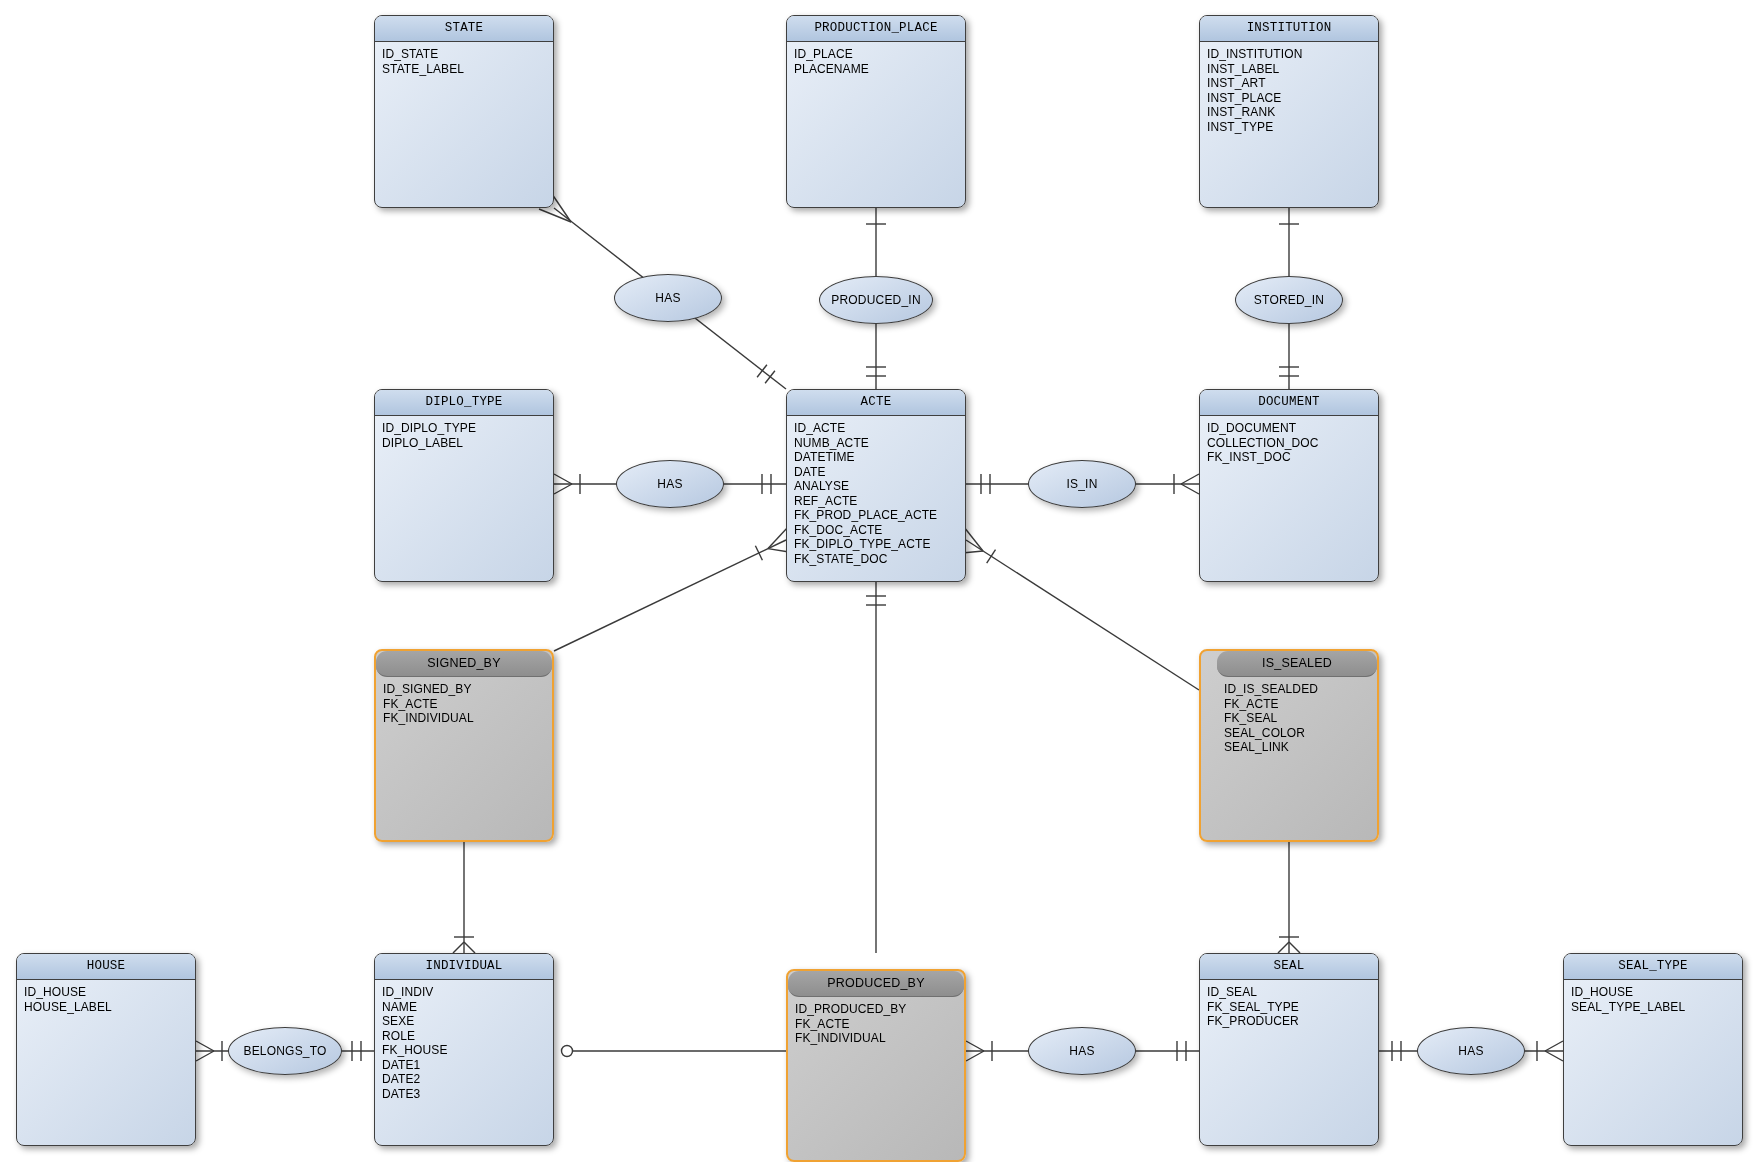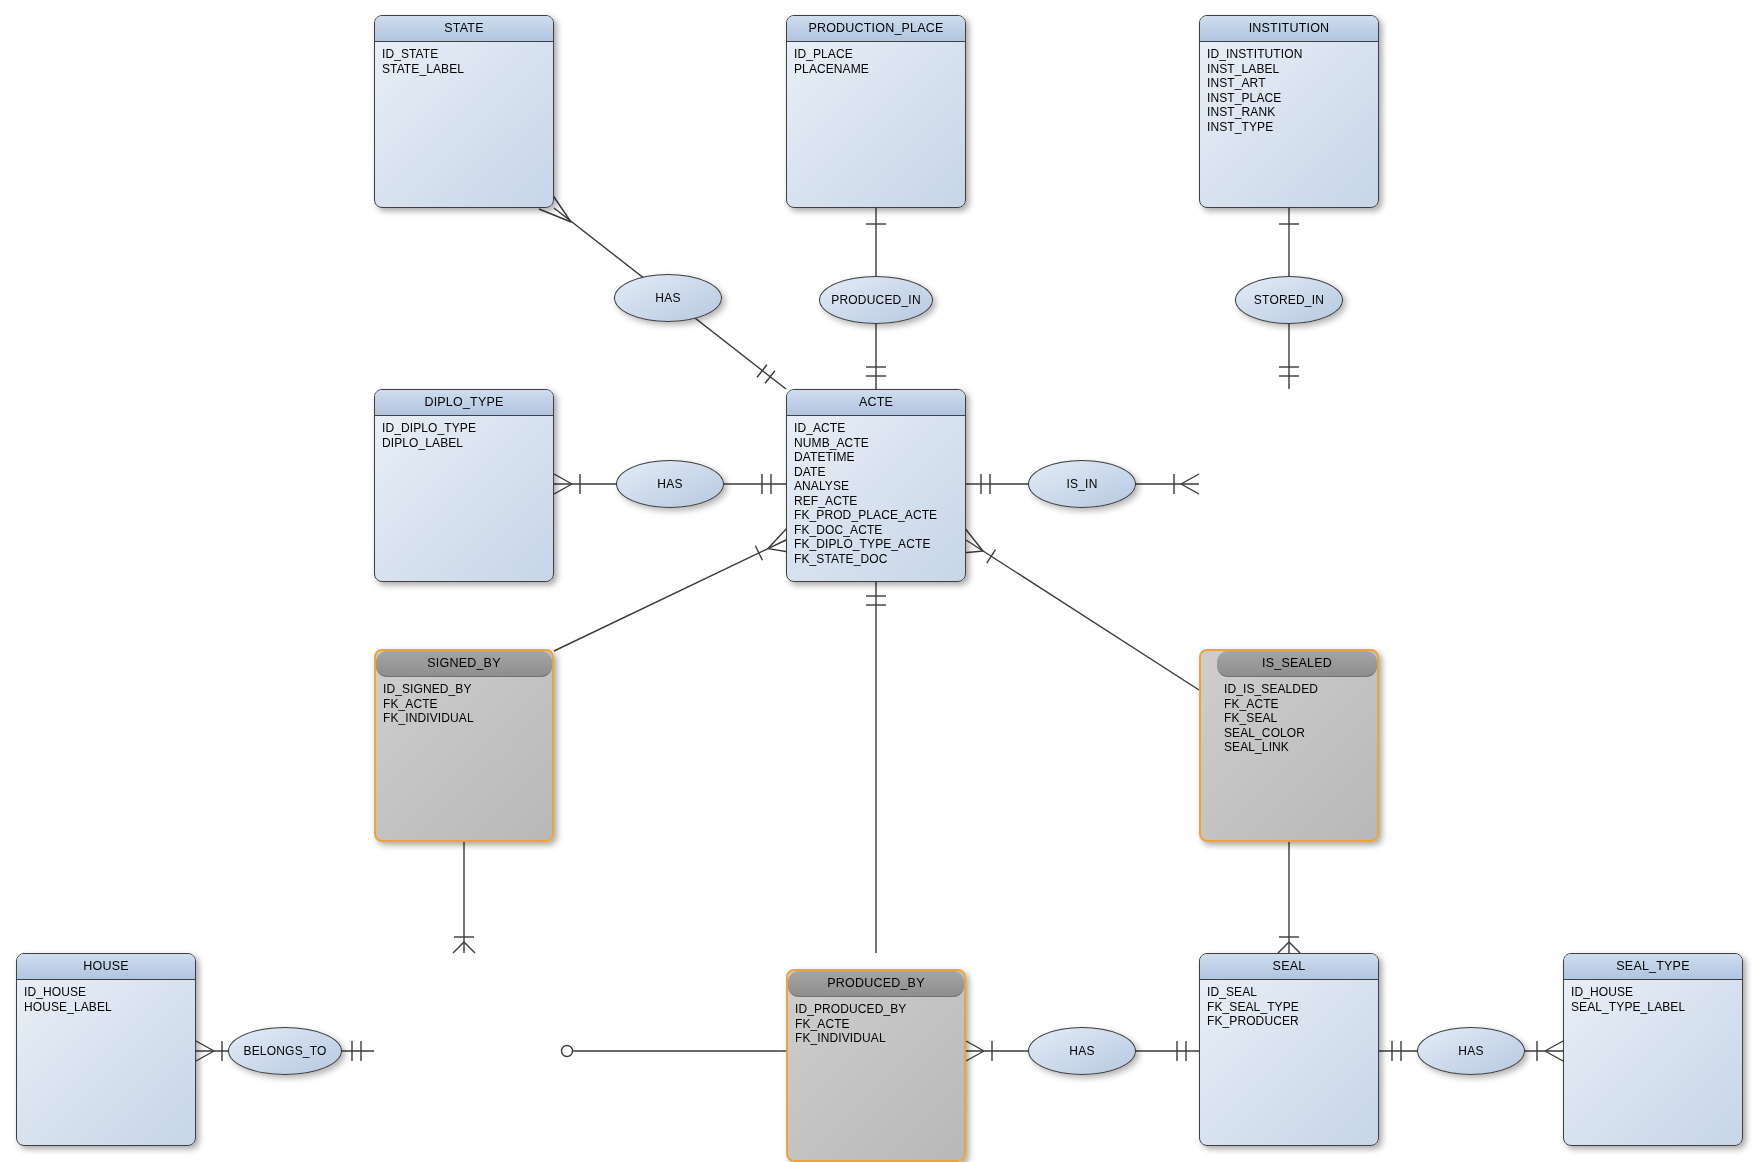--- a/index.html
+++ b/index.html
@@ -5,21 +5,21 @@
   html,body{margin:0;padding:0;background:#fff;}
   #canvas{position:relative;width:1758px;height:1162px;background:#ffffff;overflow:hidden;
           font-family:"Liberation Sans","DejaVu Sans",sans-serif;color:#000;}
   #wires{position:absolute;left:0;top:0;z-index:0;}
   .box{position:absolute;width:180px;height:193px;border:1.6px solid #3f3f3f;border-radius:8px;
        box-shadow:3px 3px 6px rgba(0,0,0,.35);z-index:2;overflow:hidden;box-sizing:border-box;}
   .box .hd{height:25px;line-height:25px;text-align:center;font-size:12.5px;
            border-bottom:1.4px solid #3f3f3f;letter-spacing:.2px;}
   .box .fl{padding:5px 7px;font-size:12px;line-height:14.5px;white-space:pre;letter-spacing:.1px;}
   .entity{background:linear-gradient(135deg,#eaf0f8 0%,#c7d5e7 100%);}
-  .entity .hd{background:linear-gradient(#cfddee,#b0c5df);}
+  .entity .hd{background:linear-gradient(#cfddee,#b0c5df);font-family:Liberation Mono, monospace;}
   .assoc{border:2px solid #f0a232;background:linear-gradient(135deg,#cecece 0%,#b8b8b8 100%);}
   .assoc .hd{background:linear-gradient(#a5a5a5,#8e8e8e);border-bottom-color:#707070;border-radius:11px;}
   .rel{position:absolute;border:1.6px solid #3c3c3c;border-radius:50%;display:flex;align-items:center;
        justify-content:center;font-size:12px;letter-spacing:.2px;
        background:linear-gradient(155deg,#e4ecf7 0%,#b6c8e0 100%);
        box-shadow:3px 3px 6px rgba(0,0,0,.3);z-index:3;box-sizing:border-box;}
 </style>
 </head>
 <body>
 
@@ -147,32 +147,40 @@
       <div class="fl"><div>ID_INSTITUTION</div><div>INST_LABEL</div><div>INST_ART</div><div>INST_PLACE</div><div>INST_RANK</div><div>INST_TYPE</div></div>
     </div>
     <div class="box entity" style="left: 374px; top: 389px;">
       <div class="hd">DIPLO_TYPE</div>
       <div class="fl"><div>ID_DIPLO_TYPE</div><div>DIPLO_LABEL</div></div>
     </div>
     <div class="box entity" style="left: 786px; top: 389px;">
       <div class="hd">ACTE</div>
       <div class="fl"><div>ID_ACTE</div><div>NUMB_ACTE</div><div>DATETIME</div><div>DATE</div><div>ANALYSE</div><div>REF_ACTE</div><div>FK_PROD_PLACE_ACTE</div><div>FK_DOC_ACTE</div><div>FK_DIPLO_TYPE_ACTE</div><div>FK_STATE_DOC</div></div>
     </div>
+    <div class="box entity" style="left: 1199px; top: 389px;">
+      <div class="hd">DOCUMENT</div>
+      <div class="fl"><div>ID_DOCUMENT</div><div>COLLECTION_DOC</div><div>FK_INST_DOC</div></div>
+    </div>
     <div class="box assoc" style="left: 374px; top: 649px;">
       <div class="hd">SIGNED_BY</div>
       <div class="fl"><div>ID_SIGNED_BY</div><div>FK_ACTE</div><div>FK_INDIVIDUAL</div></div>
     </div>
     <div class="box assoc" style="left: 1199px; top: 649px; padding-left: 16px;">
       <div class="hd">IS_SEALED</div>
       <div class="fl"><div>ID_IS_SEALDED</div><div>FK_ACTE</div><div>FK_SEAL</div><div>SEAL_COLOR</div><div>SEAL_LINK</div></div>
     </div>
     <div class="box entity" style="left: 16px; top: 953px;">
       <div class="hd">HOUSE</div>
       <div class="fl"><div>ID_HOUSE</div><div>HOUSE_LABEL</div></div>
     </div>
+    <div class="box entity" style="left: 374px; top: 953px;">
+      <div class="hd">INDIVIDUAL</div>
+      <div class="fl"><div>ID_INDIV</div><div>NAME</div><div>SEXE</div><div>ROLE</div><div>FK_HOUSE</div><div>DATE1</div><div>DATE2</div><div>DATE3</div></div>
+    </div>
     <div class="box assoc" style="left: 786px; top: 953px; margin-top: 16px;">
       <div class="hd">PRODUCED_BY</div>
       <div class="fl"><div>ID_PRODUCED_BY</div><div>FK_ACTE</div><div>FK_INDIVIDUAL</div></div>
     </div>
     <div class="box entity" style="left: 1199px; top: 953px;">
       <div class="hd">SEAL</div>
       <div class="fl"><div>ID_SEAL</div><div>FK_SEAL_TYPE</div><div>FK_PRODUCER</div></div>
     </div>
     <div class="box entity" style="left: 1563px; top: 953px;">
       <div class="hd">SEAL_TYPE</div>

